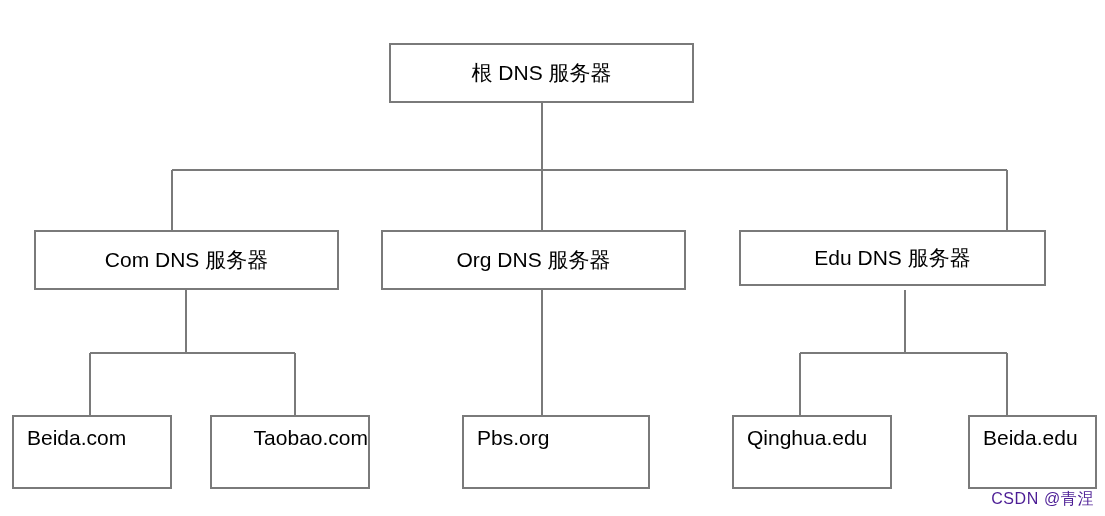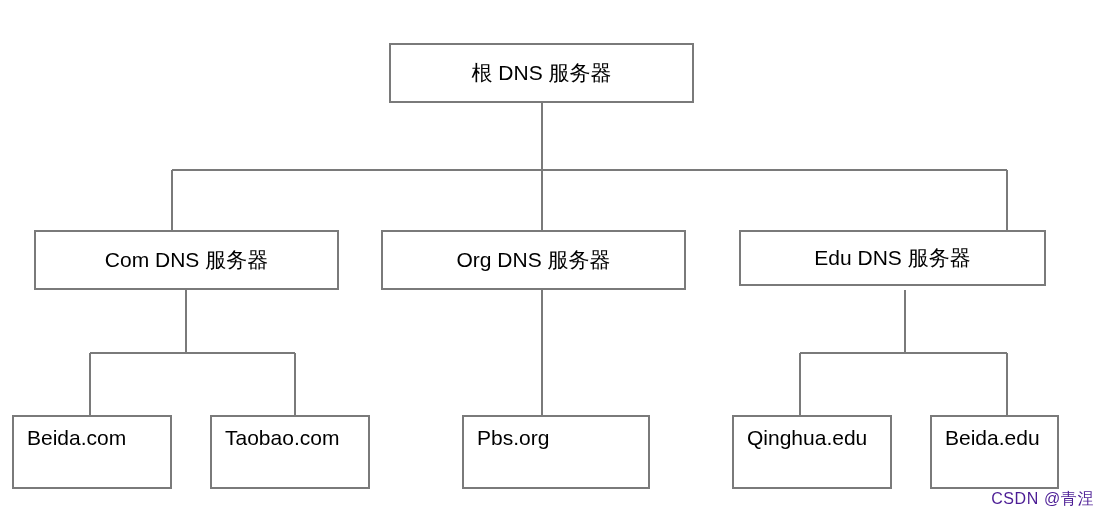--- a/index.html
+++ b/index.html
@@ -101,31 +101,31 @@
   </div>
 
   <div class="node centered" style="left:739px; top:230px; width:307px; height:56px;">
     <span class="node-label">Edu DNS 服务器</span>
   </div>
 
   <div class="node topleft" style="left:12px; top:415px; width:160px; height:74px;">
     <span class="node-label">Beida.com</span>
   </div>
 
-  <div class="node topleft" style="left:210px; top:415px; width:160px; height:74px;">
+  <div class="node topleft" style="left:210px; top:415px; width:160px; height:74px;text-align:right;">
     <span class="node-label">Taobao.com</span>
   </div>
 
   <div class="node topleft" style="left:462px; top:415px; width:188px; height:74px;">
     <span class="node-label">Pbs.org</span>
   </div>
 
   <div class="node topleft" style="left:732px; top:415px; width:160px; height:74px;">
     <span class="node-label">Qinghua.edu</span>
   </div>
 
-  <div class="node topleft" style="left:930px; top:415px; width:129px; height:74px;">
+  <div class="node topleft" style="left:968px; top:415px; width:129px; height:74px;">
     <span class="node-label">Beida.edu</span>
   </div>
 
   <div id="watermark">CSDN @青涅</div>
 
 </div>
 
 </body></html>

